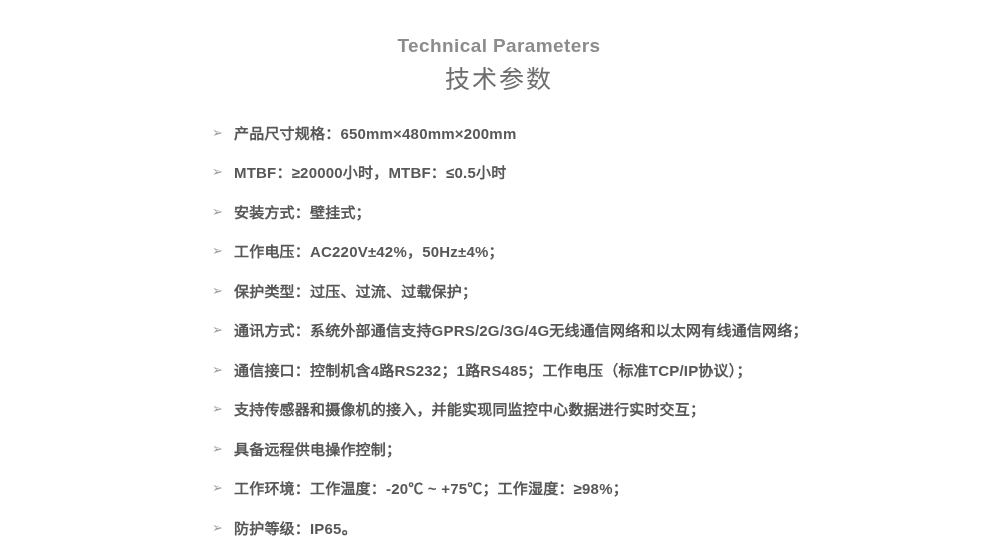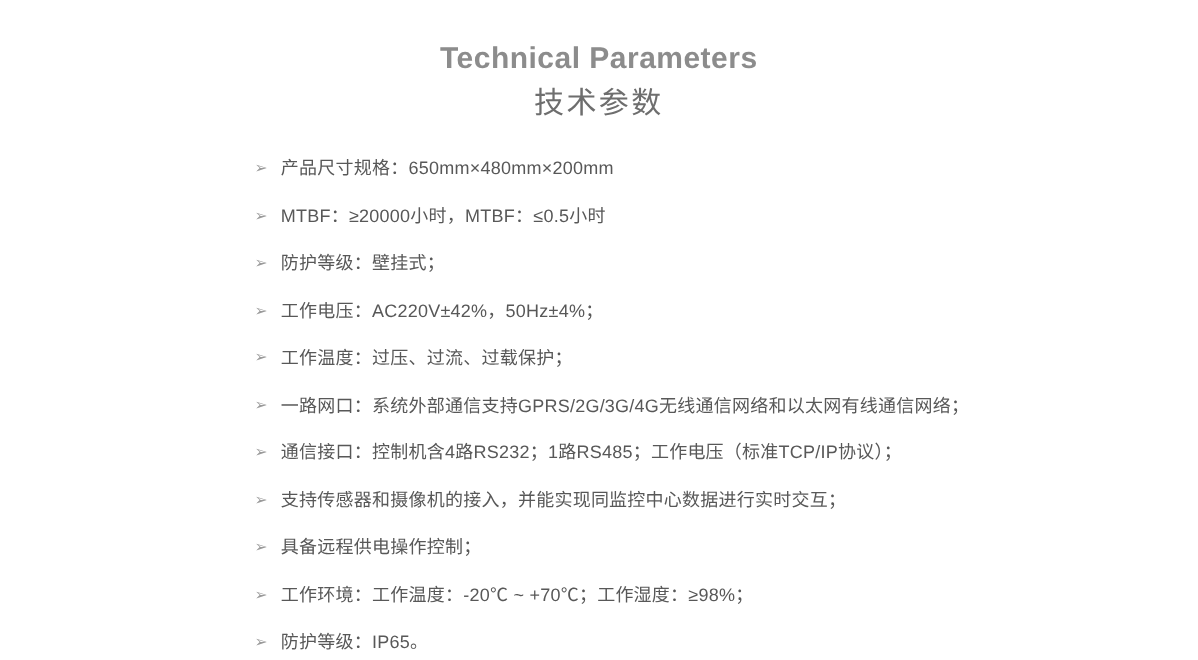--- a/index.html
+++ b/index.html
@@ -18,21 +18,21 @@
     position: relative;
     width: 998px;
     height: 550px;
     box-sizing: border-box;
   }
   .heading-block {
     text-align: center;
     padding-top: 34px;
   }
   .title-en {
-    font-size: 25px;
+    font-size: 19px;
     font-weight: bold;
     color: #8c8c8c;
     letter-spacing: 0.4px;
     line-height: 1.25;
   }
   .title-cn {
     font-size: 25px;
     font-weight: normal;
     color: #6e6e6e;
     letter-spacing: 2px;
@@ -56,20 +56,21 @@
   .bullet {
     flex: 0 0 auto;
     width: 22px;
     color: #9a9a9a;
     font-size: 13px;
     line-height: 1.6;
   }
   .spec-text {
     flex: 1 1 auto;
     white-space: nowrap;
+    font-weight: bold;
   }
 </style>
 </head>
 <body>
 
 <div class="page">
 
   <div class="heading-block">
     <div class="title-en">Technical Parameters</div>
     <div class="title-cn">技术参数</div>
@@ -79,49 +80,49 @@
     <li class="spec-item">
       <span class="bullet">➢</span>
       <span class="spec-text">产品尺寸规格：650mm×480mm×200mm</span>
     </li>
     <li class="spec-item">
       <span class="bullet">➢</span>
       <span class="spec-text">MTBF：≥20000小时，MTBF：≤0.5小时</span>
     </li>
     <li class="spec-item">
       <span class="bullet">➢</span>
-      <span class="spec-text">防护等级：壁挂式；</span>
+      <span class="spec-text">安装方式：壁挂式；</span>
     </li>
     <li class="spec-item">
       <span class="bullet">➢</span>
       <span class="spec-text">工作电压：AC220V±42%，50Hz±4%；</span>
     </li>
     <li class="spec-item">
       <span class="bullet">➢</span>
-      <span class="spec-text">工作温度：过压、过流、过载保护；</span>
+      <span class="spec-text">保护类型：过压、过流、过载保护；</span>
     </li>
     <li class="spec-item">
       <span class="bullet">➢</span>
-      <span class="spec-text">一路网口：系统外部通信支持GPRS/2G/3G/4G无线通信网络和以太网有线通信网络；</span>
+      <span class="spec-text">通讯方式：系统外部通信支持GPRS/2G/3G/4G无线通信网络和以太网有线通信网络；</span>
     </li>
     <li class="spec-item">
       <span class="bullet">➢</span>
       <span class="spec-text">通信接口：控制机含4路RS232；1路RS485；工作电压（标准TCP/IP协议）；</span>
     </li>
     <li class="spec-item">
       <span class="bullet">➢</span>
       <span class="spec-text">支持传感器和摄像机的接入，并能实现同监控中心数据进行实时交互；</span>
     </li>
     <li class="spec-item">
       <span class="bullet">➢</span>
       <span class="spec-text">具备远程供电操作控制；</span>
     </li>
     <li class="spec-item">
       <span class="bullet">➢</span>
-      <span class="spec-text">工作环境：工作温度：-20℃ ~ +70℃；工作湿度：≥98%；</span>
+      <span class="spec-text">工作环境：工作温度：-20℃ ~ +75℃；工作湿度：≥98%；</span>
     </li>
     <li class="spec-item">
       <span class="bullet">➢</span>
       <span class="spec-text">防护等级：IP65。</span>
     </li>
   </ul>
 
 </div>
 
 </body></html>

